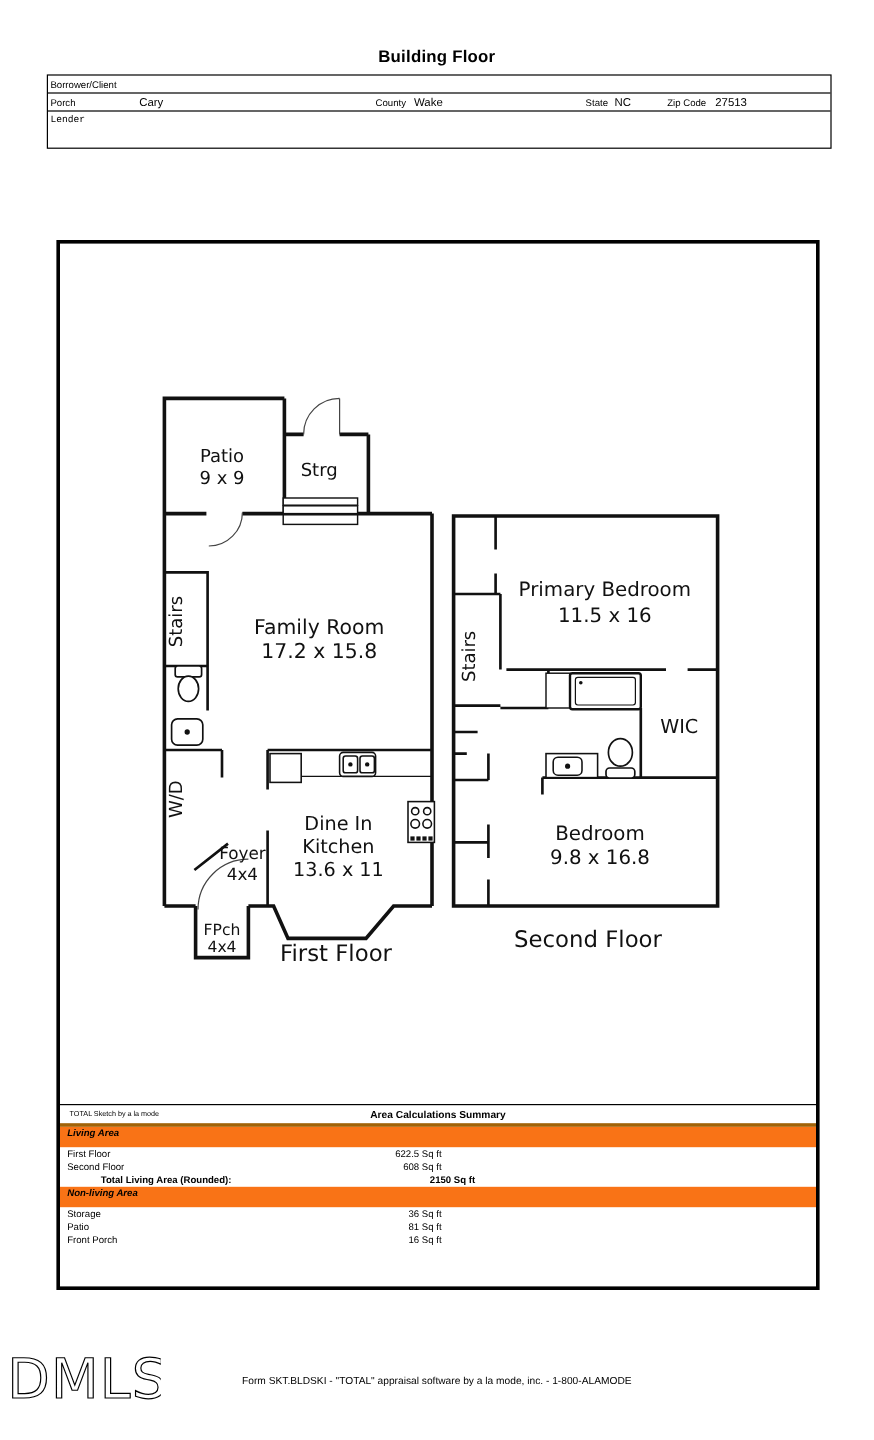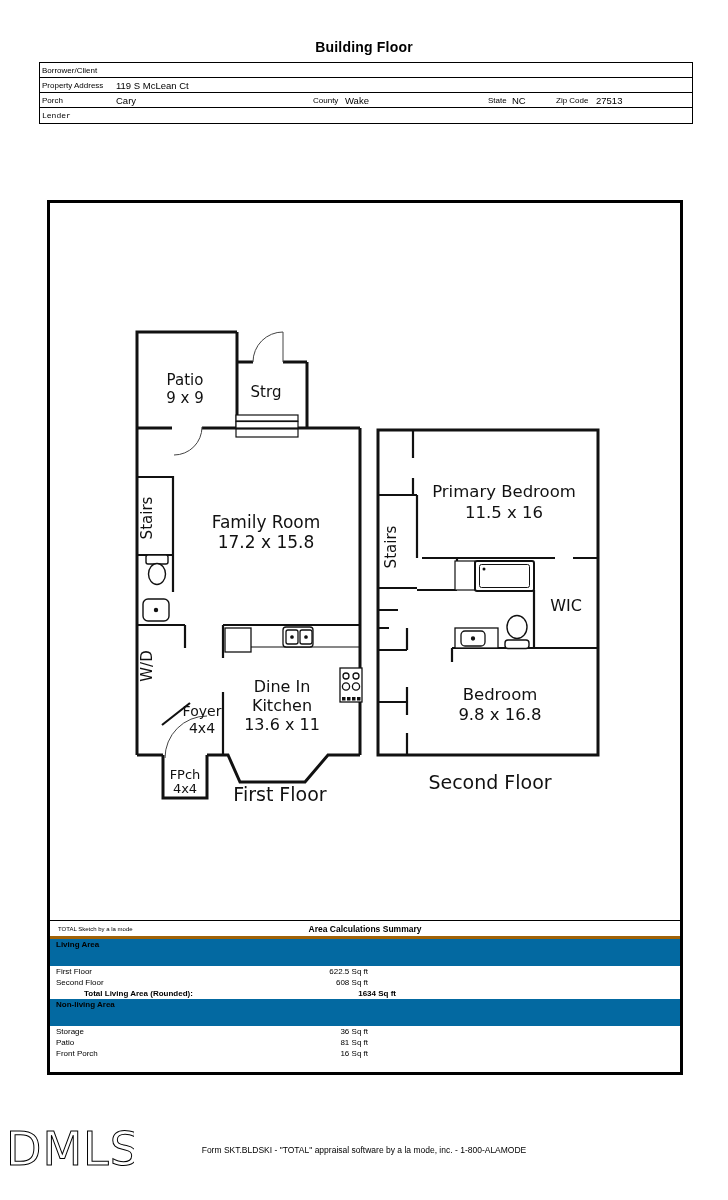--- a/index.html
+++ b/index.html
@@ -16,41 +16,37 @@
   .hval{position:absolute;top:2px;font-size:9.5px;white-space:nowrap;}
   
   #sketch{left:47px;top:200px;width:636px;height:875px;border:3px solid #000;box-sizing:border-box;}
   #plan-svg{left:47px;top:200px;}
   .plan-label{font-family:"DejaVu Sans",sans-serif;fill:#111;}
   
   #summary{left:50px;top:920px;width:630px;border-top:1px solid #000;font-family:"Liberation Sans",sans-serif;}
   .sum-head{position:relative;height:15px;border-bottom:3px solid #a16207;}
   .credit{position:absolute;left:8px;top:5px;font-size:6px;white-space:nowrap;}
   .sum-title{position:absolute;left:0;width:100%;top:3px;text-align:center;font-size:8.5px;font-weight:bold;}
-  .band{height:27px;background:#0369a1;font-size:8px;font-weight:bold;line-height:11px;padding-left:6px;}
+  .band{height:17px;background:#f97316;font-size:8px;font-weight:bold;line-height:11px;padding-left:6px;font-style:italic;}
   .srow{position:relative;height:11px;font-size:8px;line-height:11px;}
   .srow .lbl{position:absolute;left:6px;white-space:nowrap;}
   .srow .val{position:absolute;left:70px;width:248px;text-align:right;white-space:nowrap;}
   .bold{font-weight:bold;margin-left:28px;}
   
   #footer-text{top:1145px;left:0;width:728px;text-align:center;font-size:8.5px;}
   #logo-svg{left:4px;top:1122px;}
 </style>
 </head>
 <body>
 
 <div class="abs" id="page-title">Building Floor</div>
 
 <div class="abs" id="hdr">
   <div class="hrow">
     <span class="hlabel" style="left:2px">Borrower/Client</span>
-  </div>
-  <div class="hrow">
-    <span class="hlabel" style="left:2px">Property Address</span>
-    <span class="hval" style="left:76px">119 S McLean Ct</span>
   </div>
   <div class="hrow">
     <span class="hlabel" style="left:2px">Porch</span>
     <span class="hval" style="left:76px">Cary</span>
     <span class="hlabel" style="left:273px">County</span>
     <span class="hval" style="left:305px">Wake</span>
     <span class="hlabel" style="left:448px">State</span>
     <span class="hval" style="left:472px">NC</span>
     <span class="hlabel" style="left:516px">Zip Code</span>
     <span class="hval" style="left:556px">27513</span>
@@ -178,21 +174,21 @@
   <div class="srow">
     <span class="lbl">First Floor</span>
     <span class="val">622.5 Sq ft</span>
   </div>
   <div class="srow">
     <span class="lbl">Second Floor</span>
     <span class="val">608 Sq ft</span>
   </div>
   <div class="srow bold">
     <span class="lbl">Total Living Area (Rounded):</span>
-    <span class="val">1634 Sq ft</span>
+    <span class="val">2150 Sq ft</span>
   </div>
   <div class="band">Non-living Area</div>
   <div class="srow">
     <span class="lbl">Storage</span>
     <span class="val">36 Sq ft</span>
   </div>
   <div class="srow">
     <span class="lbl">Patio</span>
     <span class="val">81 Sq ft</span>
   </div>

